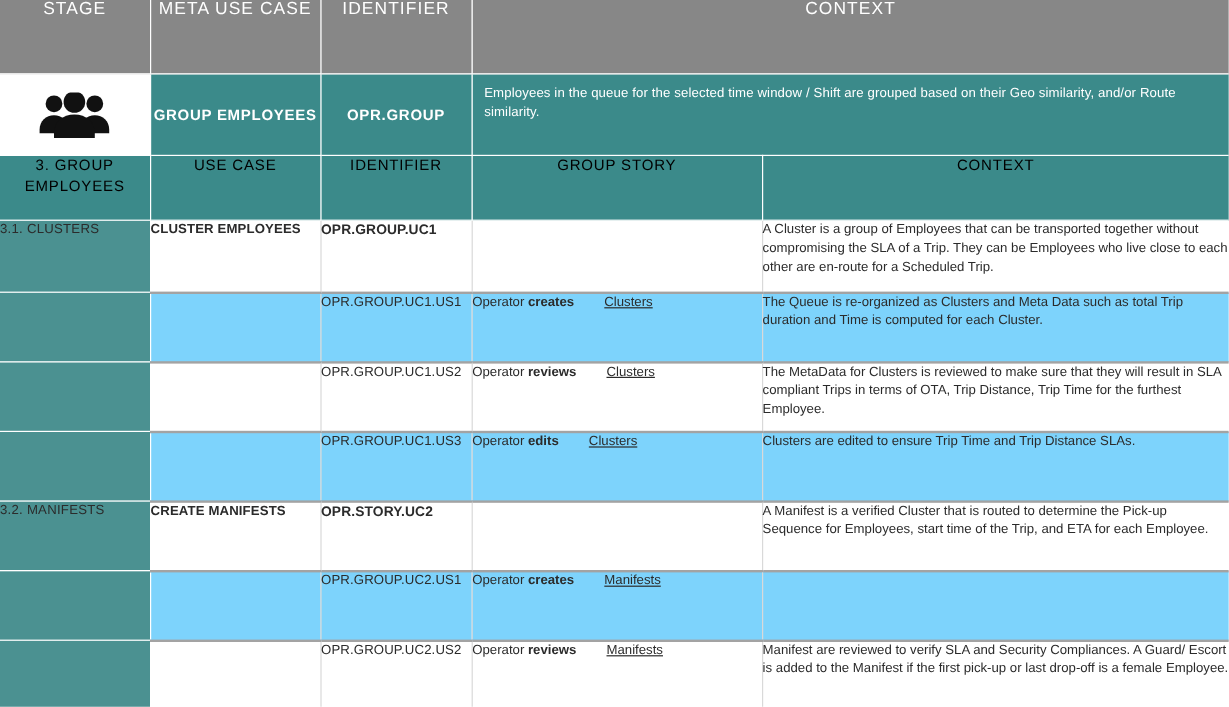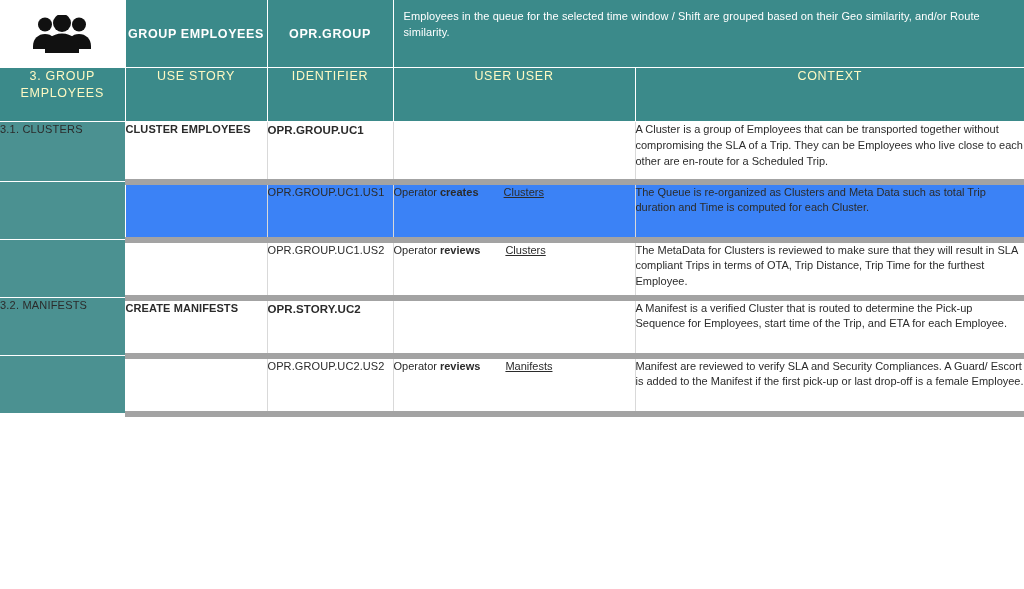--- a/index.html
+++ b/index.html
@@ -76,36 +76,36 @@
     vertical-align: top;
     font-size: 11px;
     line-height: 1.45;
     padding: 9px 10px 0 10px;
     letter-spacing: 0.1px;
   }
 
   
   .hdr2 td {
     background: #3b8a8a;
-    color: #fef9c3;
+    color: #000000;
     height: 53px;
     text-align: center;
     vertical-align: middle;
     font-size: 12.5px;
     letter-spacing: 0.7px;
     border-right: 1px solid #ffffff;
     border-bottom: 1px solid #ffffff;
     line-height: 1.35;
   }
   .hdr2 td:last-child { border-right: none; }
 
   
   .brow td {
     border-right: 1px solid #d9d9d9;
-    border-bottom: 6px solid #a3a3a3;
+    border-bottom: 2px solid #a3a3a3;
     font-size: 11px;
     line-height: 1.45;
     color: #2b2b2b;
   }
   .brow td:last-child { border-right: none; }
 
   .cell-stage {
     background: #4b9191;
     color: #ffffff;
     font-size: 11.5px;
@@ -126,21 +126,21 @@
     letter-spacing: 0.1px;
   }
   .cell-id.bold { font-weight: 700; font-size: 11.5px; margin-top: 34px; }
   .cell-story {
     padding: 9px 8px 0 8px;
   }
   .cell-ctx {
     padding: 9px 10px 0 10px;
   }
   .rb-white { background: #ffffff; }
-  .rb-grey  { background: #3b82f6; }
+  .rb-grey  { background: #7dd3fc; }
 
   .u { text-decoration: underline; padding-left: 22px; }
   .b { font-weight: 700; }
 
   
   .people-icon svg { display: block; margin: 0 auto; }
 </style>
 </head>
 <body>
 
@@ -148,20 +148,26 @@
   <table class="matrix">
     <colgroup>
       <col class="c-stage">
       <col class="c-usecase">
       <col class="c-ident">
       <col class="c-story">
       <col class="c-context">
     </colgroup>
     <tbody>
 
+      <tr class="hdr1">
+        <td>STAGE</td>
+        <td>META USE CASE</td>
+        <td>IDENTIFIER</td>
+        <td colspan="2">CONTEXT</td>
+      </tr>
 
       <tr class="metarow">
         <td class="iconcell">
           <span class="people-icon">
             <svg width="62" height="38" viewBox="0 0 62 38" aria-hidden="true">
               <circle cx="14" cy="9.5" r="7" fill="#111111"></circle>
               <circle cx="48" cy="9.5" r="7" fill="#111111"></circle>
               <path d="M2 31c0-7.2 5.4-12 12-12s12 4.8 12 12v3H2z" fill="#111111"></path>
               <path d="M36 31c0-7.2 5.4-12 12-12s12 4.8 12 12v3H36z" fill="#111111"></path>
               <circle cx="31" cy="8" r="9" fill="#111111"></circle>
@@ -169,23 +175,23 @@
             </svg>
           </span>
         </td>
         <td class="midcell">GROUP EMPLOYEES</td>
         <td class="midcell">OPR.GROUP</td>
         <td class="ctxcell" colspan="2">Employees in the queue for the selected time window / Shift are grouped based on their Geo similarity, and/or Route similarity.</td>
       </tr>
 
       <tr class="hdr2">
         <td>3. GROUP EMPLOYEES</td>
-        <td>USE STORY</td>
+        <td>USE CASE</td>
         <td>IDENTIFIER</td>
-        <td>USER USER</td>
+        <td>GROUP STORY</td>
         <td>CONTEXT</td>
       </tr>
 
       <tr class="brow" style="height:60px">
         <td class="cell-stage">3.1. CLUSTERS</td>
         <td class="cell-uc rb-white">CLUSTER EMPLOYEES</td>
         <td class="cell-id bold rb-white">OPR.GROUP.UC1</td>
         <td class="cell-story rb-white">
           <span></span><span class="b"></span><span> </span><span class="u"></span>
         </td>
@@ -205,31 +211,49 @@
       <tr class="brow" style="height:58px">
         <td class="cell-stage"></td>
         <td class="cell-uc rb-white"></td>
         <td class="cell-id rb-white">OPR.GROUP.UC1.US2</td>
         <td class="cell-story rb-white">
           <span>Operator </span><span class="b">reviews</span><span> </span><span class="u">Clusters</span>
         </td>
         <td class="cell-ctx rb-white">The MetaData for Clusters is reviewed to make sure that they will result in SLA compliant Trips in terms of OTA, Trip Distance, Trip Time for the furthest Employee.</td>
       </tr>
 
+      <tr class="brow" style="height:58px">
+        <td class="cell-stage"></td>
+        <td class="cell-uc rb-grey"></td>
+        <td class="cell-id rb-grey">OPR.GROUP.UC1.US3</td>
+        <td class="cell-story rb-grey">
+          <span>Operator </span><span class="b">edits</span><span> </span><span class="u">Clusters</span>
+        </td>
+        <td class="cell-ctx rb-grey">Clusters are edited to ensure Trip Time and Trip Distance SLAs.</td>
+      </tr>
 
       <tr class="brow" style="height:58px">
         <td class="cell-stage">3.2. MANIFESTS</td>
         <td class="cell-uc rb-white">CREATE MANIFESTS</td>
         <td class="cell-id bold rb-white">OPR.STORY.UC2</td>
         <td class="cell-story rb-white">
           <span></span><span class="b"></span><span> </span><span class="u"></span>
         </td>
         <td class="cell-ctx rb-white">A Manifest is a verified Cluster that is routed to determine the Pick-up Sequence for Employees, start time of the Trip, and ETA for each Employee.</td>
       </tr>
 
+      <tr class="brow" style="height:58px">
+        <td class="cell-stage"></td>
+        <td class="cell-uc rb-grey"></td>
+        <td class="cell-id rb-grey">OPR.GROUP.UC2.US1</td>
+        <td class="cell-story rb-grey">
+          <span>Operator </span><span class="b">creates</span><span> </span><span class="u">Manifests</span>
+        </td>
+        <td class="cell-ctx rb-grey"></td>
+      </tr>
 
       <tr class="brow" style="height:58px">
         <td class="cell-stage"></td>
         <td class="cell-uc rb-white"></td>
         <td class="cell-id rb-white">OPR.GROUP.UC2.US2</td>
         <td class="cell-story rb-white">
           <span>Operator </span><span class="b">reviews</span><span> </span><span class="u">Manifests</span>
         </td>
         <td class="cell-ctx rb-white">Manifest are reviewed to verify SLA and Security Compliances. A Guard/ Escort is added to the Manifest if the first pick-up or last drop-off is a female Employee.</td>
       </tr>

